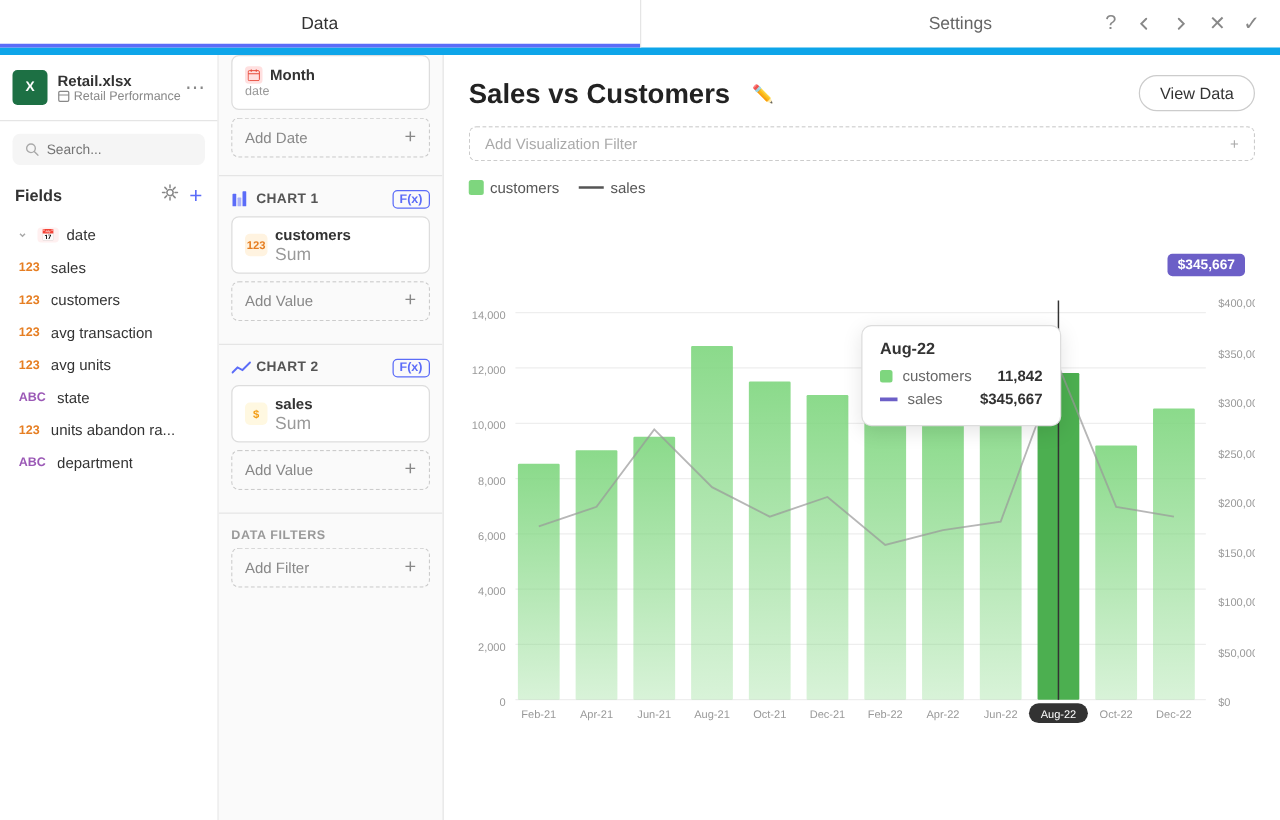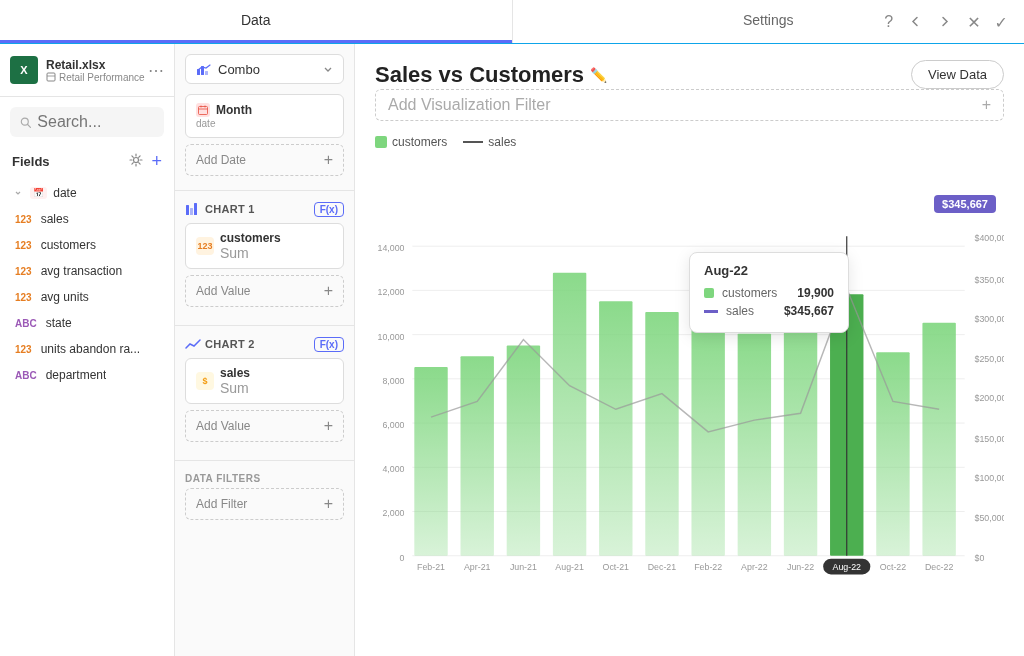--- a/index.html
+++ b/index.html
@@ -1,20 +1,20 @@
 <!DOCTYPE html>
 <html><head>
   <meta charset="utf-8">
   <style>
     * { box-sizing: border-box; margin: 0; padding: 0; }
     body { font-family: -apple-system, BlinkMacSystemFont, 'Segoe UI', sans-serif; background: #fff; width: 1024px; height: 656px; overflow: hidden; display: flex; flex-direction: column; }
 
     
     .top-tabs {
-      display: flex; align-items: center; border-bottom: 1px solid #0ea5e9;
+      display: flex; align-items: center; border-bottom: 6px solid #0ea5e9;
       height: 44px; position: relative;
     }
     .top-tab {
       flex: 1; text-align: center; font-size: 14px; font-weight: 500;
       color: #666; cursor: pointer; height: 100%; display: flex; align-items: center; justify-content: center;
       border-bottom: 3px solid transparent;
     }
     .top-tab.active { color: #333; border-bottom: 3px solid #5b6cf8; }
     .top-tab-divider { width: 1px; background: #e5e5e5; height: 100%; }
 
@@ -45,21 +45,21 @@
     .file-text { display: flex; flex-direction: column; }
     .file-name { font-size: 12px; font-weight: 600; color: #333; }
     .file-sub { font-size: 10px; color: #888; display: flex; align-items: center; gap: 3px; }
     .more-btn { background: none; border: none; cursor: pointer; color: #888; font-size: 16px; }
 
     
     .search-box {
       margin: 10px; display: flex; align-items: center; gap: 6px;
       background: #f5f5f5; border-radius: 6px; padding: 6px 10px;
     }
-    .search-box input { background: none; border: none; outline: none; font-size: 16px; color: #999; width: 100%; }
+    .search-box input { background: none; border: none; outline: none; font-size: 11px; color: #999; width: 100%; }
 
     
     .fields-header {
       display: flex; align-items: center; justify-content: space-between;
       padding: 4px 12px 8px;
     }
     .fields-title { font-size: 13px; font-weight: 600; color: #333; }
     .fields-actions { display: flex; gap: 8px; align-items: center; }
     .field-action-btn { background: none; border: none; cursor: pointer; color: #888; font-size: 16px; }
 
@@ -123,33 +123,33 @@
     .pill-gold { background: #fff8e1; color: #f39c12; }
     .pill-text { display: flex; flex-direction: column; }
     .pill-name { font-size: 12px; font-weight: 600; color: #333; }
     .pill-sub { font-size: 14px; color: #999; }
 
     .divider-line { height: 1px; background: #e5e5e5; margin: 4px 0; }
 
     
     .right-panel { flex: 1; display: flex; flex-direction: column; padding: 16px 20px; overflow: hidden; }
 
-    .chart-title-row { display: flex; align-items: center; gap: 6px; }
+    .chart-title-row { display: flex; align-items: center; gap: 18px; margin-bottom: 12px; }
     .chart-main-title { font-size: 22px; font-weight: 700; color: #222; }
     .edit-icon { color: #aaa; cursor: pointer; font-size: 14px; }
     .view-data-btn {
       margin-left: auto; background: white; border: 1.5px solid #ccc; border-radius: 20px;
       padding: 6px 16px; font-size: 13px; font-weight: 500; cursor: pointer; color: #333;
     }
 
     
     .filter-bar {
       display: flex; align-items: center; gap: 8px; margin-bottom: 14px;
       border: 1.5px dashed #ccc; border-radius: 6px; padding: 6px 12px;
-      cursor: pointer; font-size: 16px; color: #aaa;
+      cursor: pointer; font-size: 12px; color: #aaa;
     }
 
     
     .legend { display: flex; align-items: center; gap: 16px; margin-bottom: 8px; font-size: 12px; color: #555; }
     .legend-item { display: flex; align-items: center; gap: 5px; }
     .legend-sq { width: 12px; height: 12px; border-radius: 2px; }
     .legend-line { width: 20px; height: 2px; }
 
     
     .chart-container { flex: 1; position: relative; }
@@ -274,32 +274,20 @@
         <span class="field-name">units abandon ra...</span>
       </div>
       <div class="field-item">
         <span class="field-type type-abc">ABC</span>
         <span class="field-name">department</span>
       </div>
     </div>
   </div>
 
   <div class="middle-panel">
-    <div class="combo-selector">
-      <svg width="16" height="16" viewBox="0 0 16 16">
-        <rect x="1" y="8" width="3" height="6" fill="#5b6cf8" rx="0.5"></rect>
-        <rect x="5" y="5" width="3" height="9" fill="#5b6cf8" rx="0.5"></rect>
-        <rect x="9" y="10" width="3" height="4" fill="#5b6cf8" opacity="0.5" rx="0.5"></rect>
-        <path d="M2 9 L6 6 L10 7 L14 4" stroke="#5b6cf8" stroke-width="1.2" fill="none" stroke-linecap="round"></path>
-      </svg>
-      <span class="combo-label">Combo</span>
-      <svg width="10" height="10" viewBox="0 0 10 10">
-          <path d="M2 4l3 3 3-3" stroke="#888" stroke-width="1.3" fill="none"></path>
-        </svg>
-    </div>
 
 
     <div class="month-pill">
       <div class="month-pill-label">
         <span style="background:#ffe0e0;border-radius:3px;width:14px;height:14px;display:inline-flex;align-items:center;justify-content:center;">
           <svg width="10" height="10" viewBox="0 0 10 10">
               <rect x="0.5" y="1.5" width="9" height="8" rx="1" fill="none" stroke="#e74c3c" stroke-width="0.8"></rect>
               <line x1="3" y1="0.5" x2="3" y2="2.5" stroke="#e74c3c" stroke-width="0.8"></line>
               <line x1="7" y1="0.5" x2="7" y2="2.5" stroke="#e74c3c" stroke-width="0.8"></line>
               <line x1="0.5" y1="4" x2="9.5" y2="4" stroke="#e74c3c" stroke-width="0.8"></line>
@@ -466,21 +454,21 @@
         <text x="527" y="355" font-size="9" fill="#999" text-anchor="middle">Oct-22</text>
         <text x="574" y="355" font-size="9" fill="#999" text-anchor="middle">Dec-22</text>
       </svg>
 
       
       <div class="tooltip" style="right: 155px; top: 95px;">
         <div class="tooltip-title">Aug-22</div>
         <div class="tooltip-row">
           <div class="tooltip-dot" style="background:#7ed67e;"></div>
           <span class="tooltip-key">customers</span>
-          <span class="tooltip-val">19,900</span>
+          <span class="tooltip-val">11,842</span>
         </div>
         <div class="tooltip-row">
           <div class="tooltip-line" style="background:#6c5fc7;"></div>
           <span class="tooltip-key">sales</span>
           <span class="tooltip-val">$345,667</span>
         </div>
       </div>
 
       
       <div class="value-tag" style="right: 8px; top: 38px;">$345,667</div>

